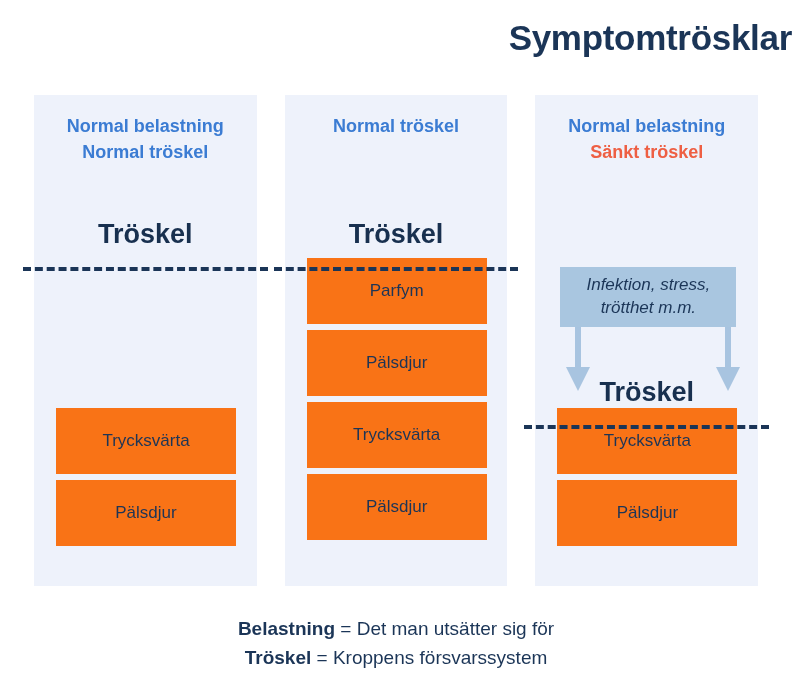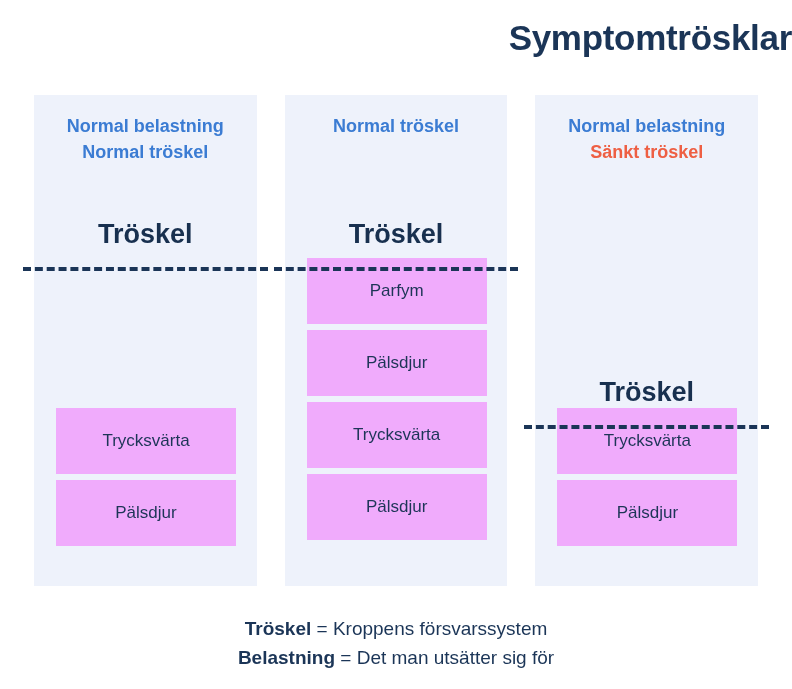--- a/index.html
+++ b/index.html
@@ -83,21 +83,21 @@
     height: 0;
     border-top: 4px dashed #1b3557;
     z-index: 3;
   }
 
   
   .box {
     position: absolute;
     left: 22px;
     width: 180px;
-    background: #f0abfc;
+    background: #f97316;
     color: #1d3557;
     font-size: 17px;
     display: flex;
     align-items: center;
     justify-content: center;
     box-sizing: border-box;
     z-index: 2;
   }
 
   
@@ -177,30 +177,42 @@
     <div class="box" style="top:307px; height:66px;">Trycksvärta</div>
     <div class="box" style="top:379px; height:66px;">Pälsdjur</div>
   </div>
 
   <div class="panel">
     <div class="panel-head">
       <span class="head-line head-blue">Normal belastning</span>
       <span class="head-line head-orange">Sänkt tröskel</span>
     </div>
 
+    <div class="load-box-wrap">
+      <div class="load-box">Infektion, stress, trötthet m.m.</div>
+
+      <svg class="arrow left" viewBox="0 0 26 66">
+        <rect x="10" y="0" width="6" height="44" fill="#a8c4e0"></rect>
+        <polygon points="1,40 25,40 13,64" fill="#a8c4e0"></polygon>
+      </svg>
+      <svg class="arrow right" viewBox="0 0 26 66">
+        <rect x="10" y="0" width="6" height="44" fill="#a8c4e0"></rect>
+        <polygon points="1,40 25,40 13,64" fill="#a8c4e0"></polygon>
+      </svg>
+    </div>
 
     <div class="threshold-label" style="top:282px;">Tröskel</div>
     <div class="dashed-line" style="top:330px;"></div>
 
     <div class="box" style="top:313px; height:66px;">Trycksvärta</div>
     <div class="box" style="top:385px; height:66px;">Pälsdjur</div>
   </div>
 
 </div>
 
 <div class="legend">
   <div>
+    <b>Belastning</b><span> = </span><span>Det man utsätter sig för</span>
+  </div>
+  <div>
     <b>Tröskel</b><span> = </span><span>Kroppens försvarssystem</span>
   </div>
-  <div>
-    <b>Belastning</b><span> = </span><span>Det man utsätter sig för</span>
-  </div>
 </div>
 
 </body></html>

